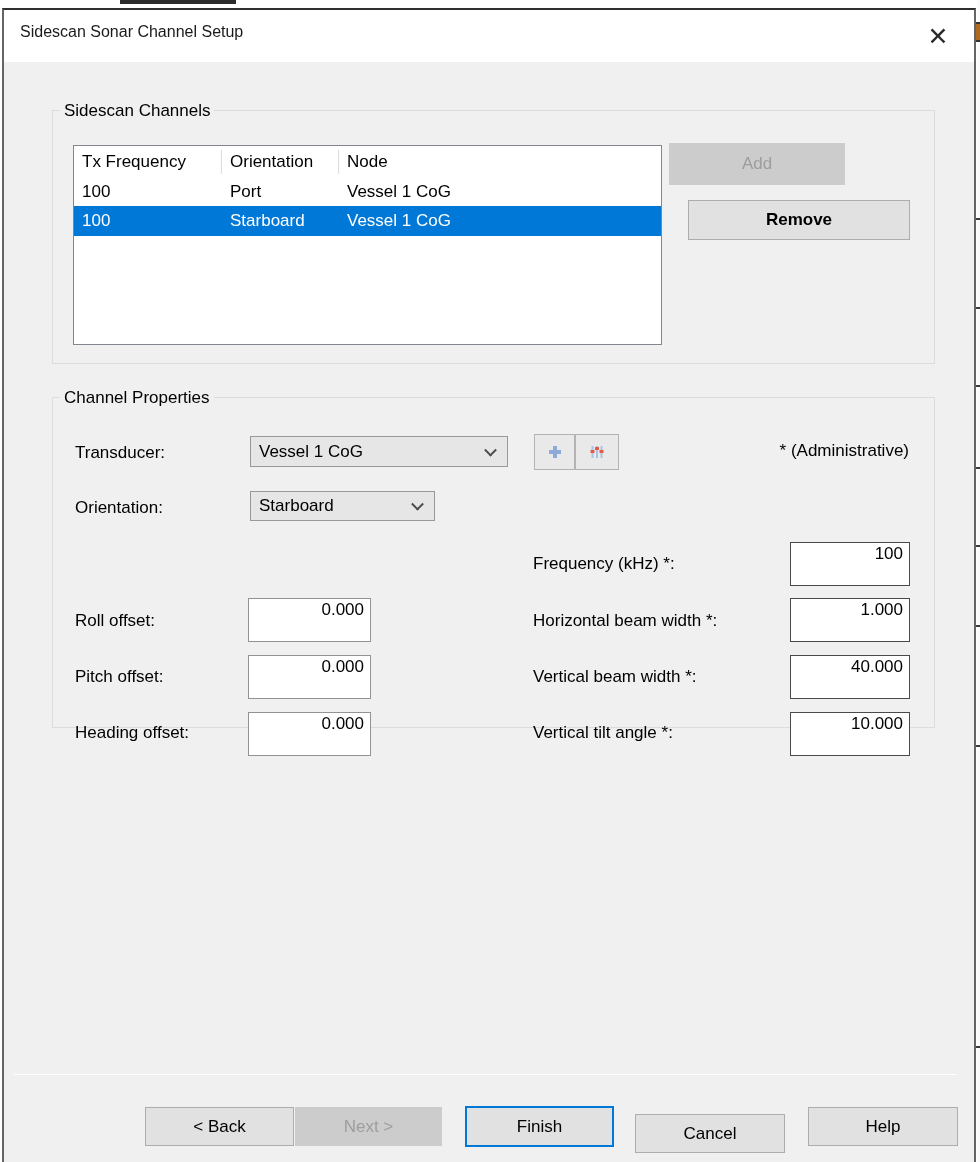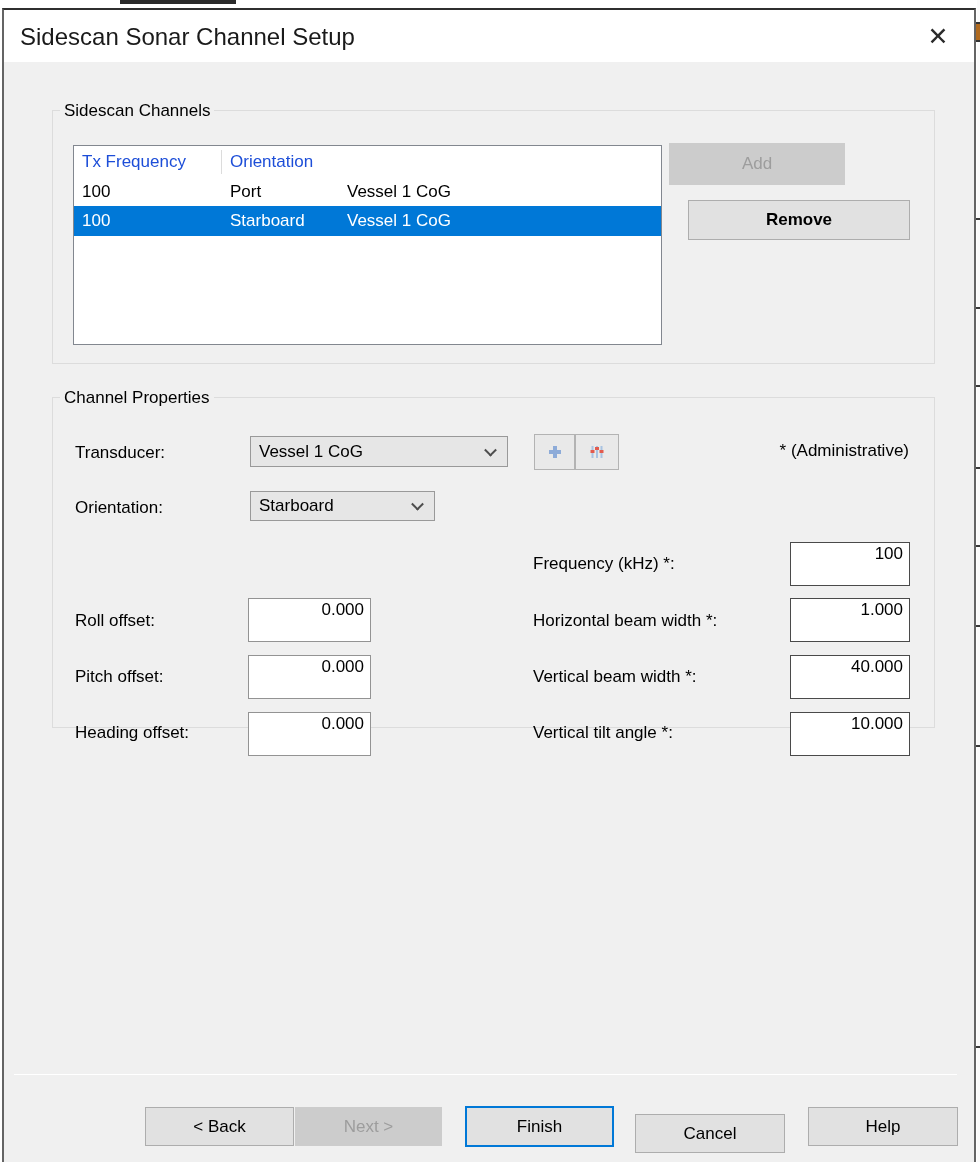--- a/index.html
+++ b/index.html
@@ -16,33 +16,33 @@
   .right-tick { position:absolute; left:976px; width:4px; height:2px; background:#3a3a3a; }
   .artifact-orange { position:absolute; left:976px; top:22px; width:4px; height:20px; background:#b06a1f; border-top:2px solid #333; border-bottom:2px solid #333; }
 
   
   .dialog {
     position:absolute; left:2px; top:8px; width:974px; height:1154px;
     border-left:2px solid #646464; border-right:2px solid #646464; border-top:2px solid #2f2f2f;
     background:#f0f0f0;
   }
   .titlebar { position:absolute; left:0; top:0; width:100%; height:52px; background:#ffffff; }
-  .title-text { position:absolute; left:16px; top:13px; font-size:24px; color:#1a1a1a; white-space:nowrap; }
+  .title-text { position:absolute; left:16px; top:13px; font-size:16px; color:#1a1a1a; white-space:nowrap; }
   .close-btn { position:absolute; right:14px; top:6px; width:44px; height:40px; display:flex; align-items:center; justify-content:center;
                font-size:25px; font-weight:300; color:#2b2b2b; cursor:default; }
 
   
   .groupbox { position:absolute; border:1px solid #dcdcdc; }
   .groupbox-label { position:absolute; top:-10px; left:7px; background:#f0f0f0; padding:0 4px; font-size:17px; color:#000; white-space:nowrap; }
   .group-channels { left:48px; top:100px; width:883px; height:254px; }
   .group-props   { left:48px; top:387px; width:883px; height:331px; }
 
   
   .channels-table { position:absolute; left:20px; top:34px; width:589px; height:200px; background:#fff; border:1px solid #82878f; overflow:hidden; }
-  .tbl-header { display:flex; height:31px; align-items:center; font-size:17px; color:#1d4ed8; }
+  .tbl-header { display:flex; height:31px; align-items:center; font-size:17px; color:#000000; }
   .tbl-header .hcell { padding-left:8px; height:24px; line-height:24px; border-right:1px solid #dcdcdc; }
   .tbl-header .hcell:last-child { border-right:none; }
   .c1 { width:148px; } .c2 { width:117px; } .c3 { flex:1; }
   .tbl-row { display:flex; height:29px; align-items:center; font-size:17px; color:#000; }
   .tbl-row .cell { padding-left:8px; overflow:hidden; white-space:nowrap; }
   .tbl-row.selected { background:#0078d7; color:#ffffff; height:30px; }
 
   
   .btn { position:absolute; background:#e1e1e1; border:1px solid #adadad; font-size:17px; color:#000;
          display:flex; align-items:center; justify-content:center; font-family:inherit; cursor:default; }
@@ -120,20 +120,21 @@
     </div>
   </div>
 
   <div class="groupbox group-channels">
     <div class="groupbox-label">Sidescan Channels</div>
 
     <div class="channels-table">
       <div class="tbl-header">
         <div class="hcell c1">Tx Frequency</div>
         <div class="hcell c2">Orientation</div>
+        <div class="hcell c3">Node</div>
       </div>
       <div class="tbl-row">
         <div class="cell c1">100</div>
         <div class="cell c2">Port</div>
         <div class="cell c3">Vessel 1 CoG</div>
       </div>
       <div class="tbl-row selected">
         <div class="cell c1">100</div>
         <div class="cell c2">Starboard</div>
         <div class="cell c3">Vessel 1 CoG</div>

